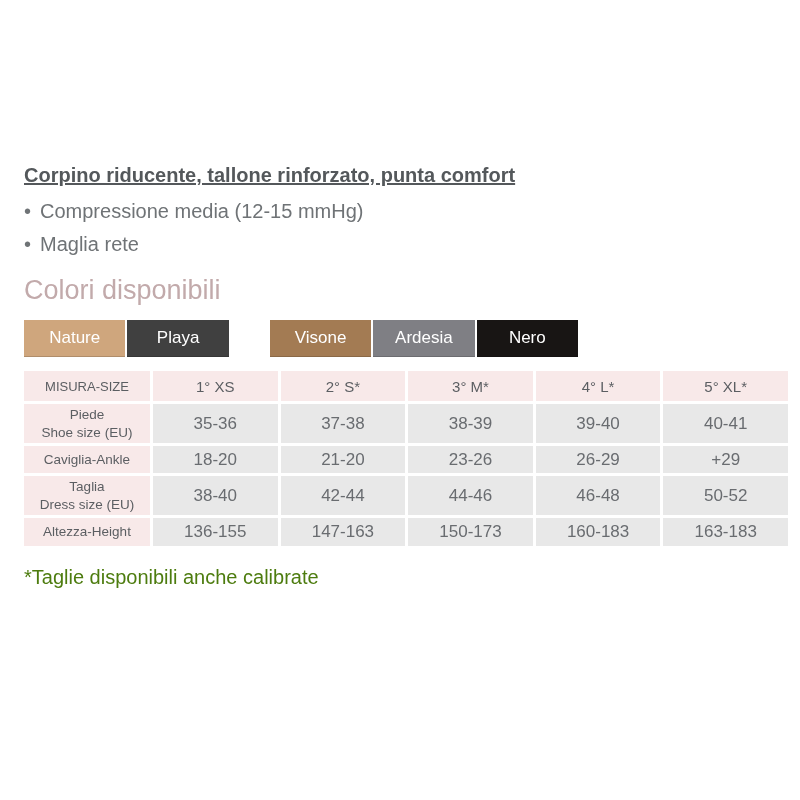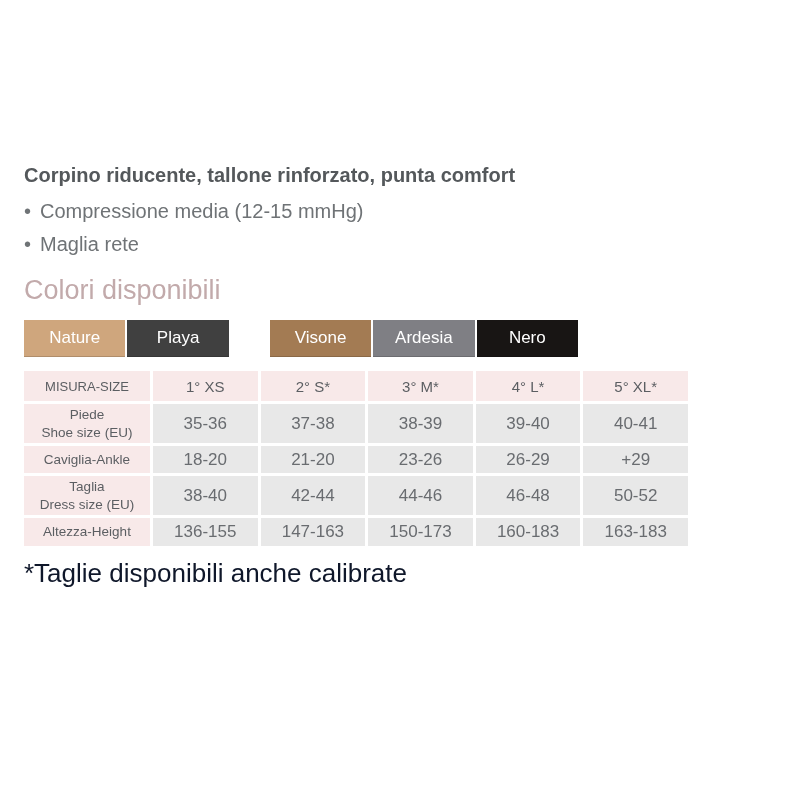--- a/index.html
+++ b/index.html
@@ -18,20 +18,21 @@
     font-weight: 300;
     line-height: 1.15;
     letter-spacing: 0.5px;
     color: #c3a4a6;
   }
   .subtitle {
     margin: 16px 0 0 0;
     font-size: 20px;
     font-weight: bold;
     color: #54585b;
+    text-decoration: underline;
   }
   .features {
     list-style: none;
     margin: 8px 0 0 0;
     padding: 0;
   }
   .features li {
     font-size: 20px;
     line-height: 33px;
     color: #6f7376;
@@ -59,21 +60,21 @@
     align-items: center;
     justify-content: center;
     color: #ffffff;
     font-size: 17px;
     cursor: pointer;
     border-bottom: 1px solid rgba(0,0,0,0.15);
   }
 
   .size-table {
     margin-top: 14px;
-    width: 664px;
+    width: 764px;
     display: grid;
     grid-template-columns: 126px repeat(5, 1fr);
     grid-template-rows: 30px 39px 27px 39px 28px;
     gap: 3px;
     background: #ffffff;
   }
   .cell {
     display: flex;
     flex-direction: column;
     align-items: center;
@@ -81,23 +82,23 @@
     text-align: center;
   }
   .cell.pink { background: #f8e9e9; }
   .cell.gray { background: #e8e8e8; align-items: center; }
   .cell .head-label { font-size: 13px; color: #5b5e62; }
   .cell .head-size  { font-size: 15px; color: #5b5e62; }
   .cell .row-label  { font-size: 13.5px; line-height: 1.3; color: #5b5e62; }
   .cell .value      { font-size: 17px; color: #696c70; }
 
   .footnote {
-    margin: 12px 0 0 0;
-    font-size: 26px;
-    color: #0f172a;
+    margin: 20px 0 0 0;
+    font-size: 20px;
+    color: #4d7c0f;
   }
 </style>
 </head>
 <body>
 
 <div class="page">
 
 
   <p class="subtitle">Corpino riducente, tallone rinforzato, punta comfort</p>
 

